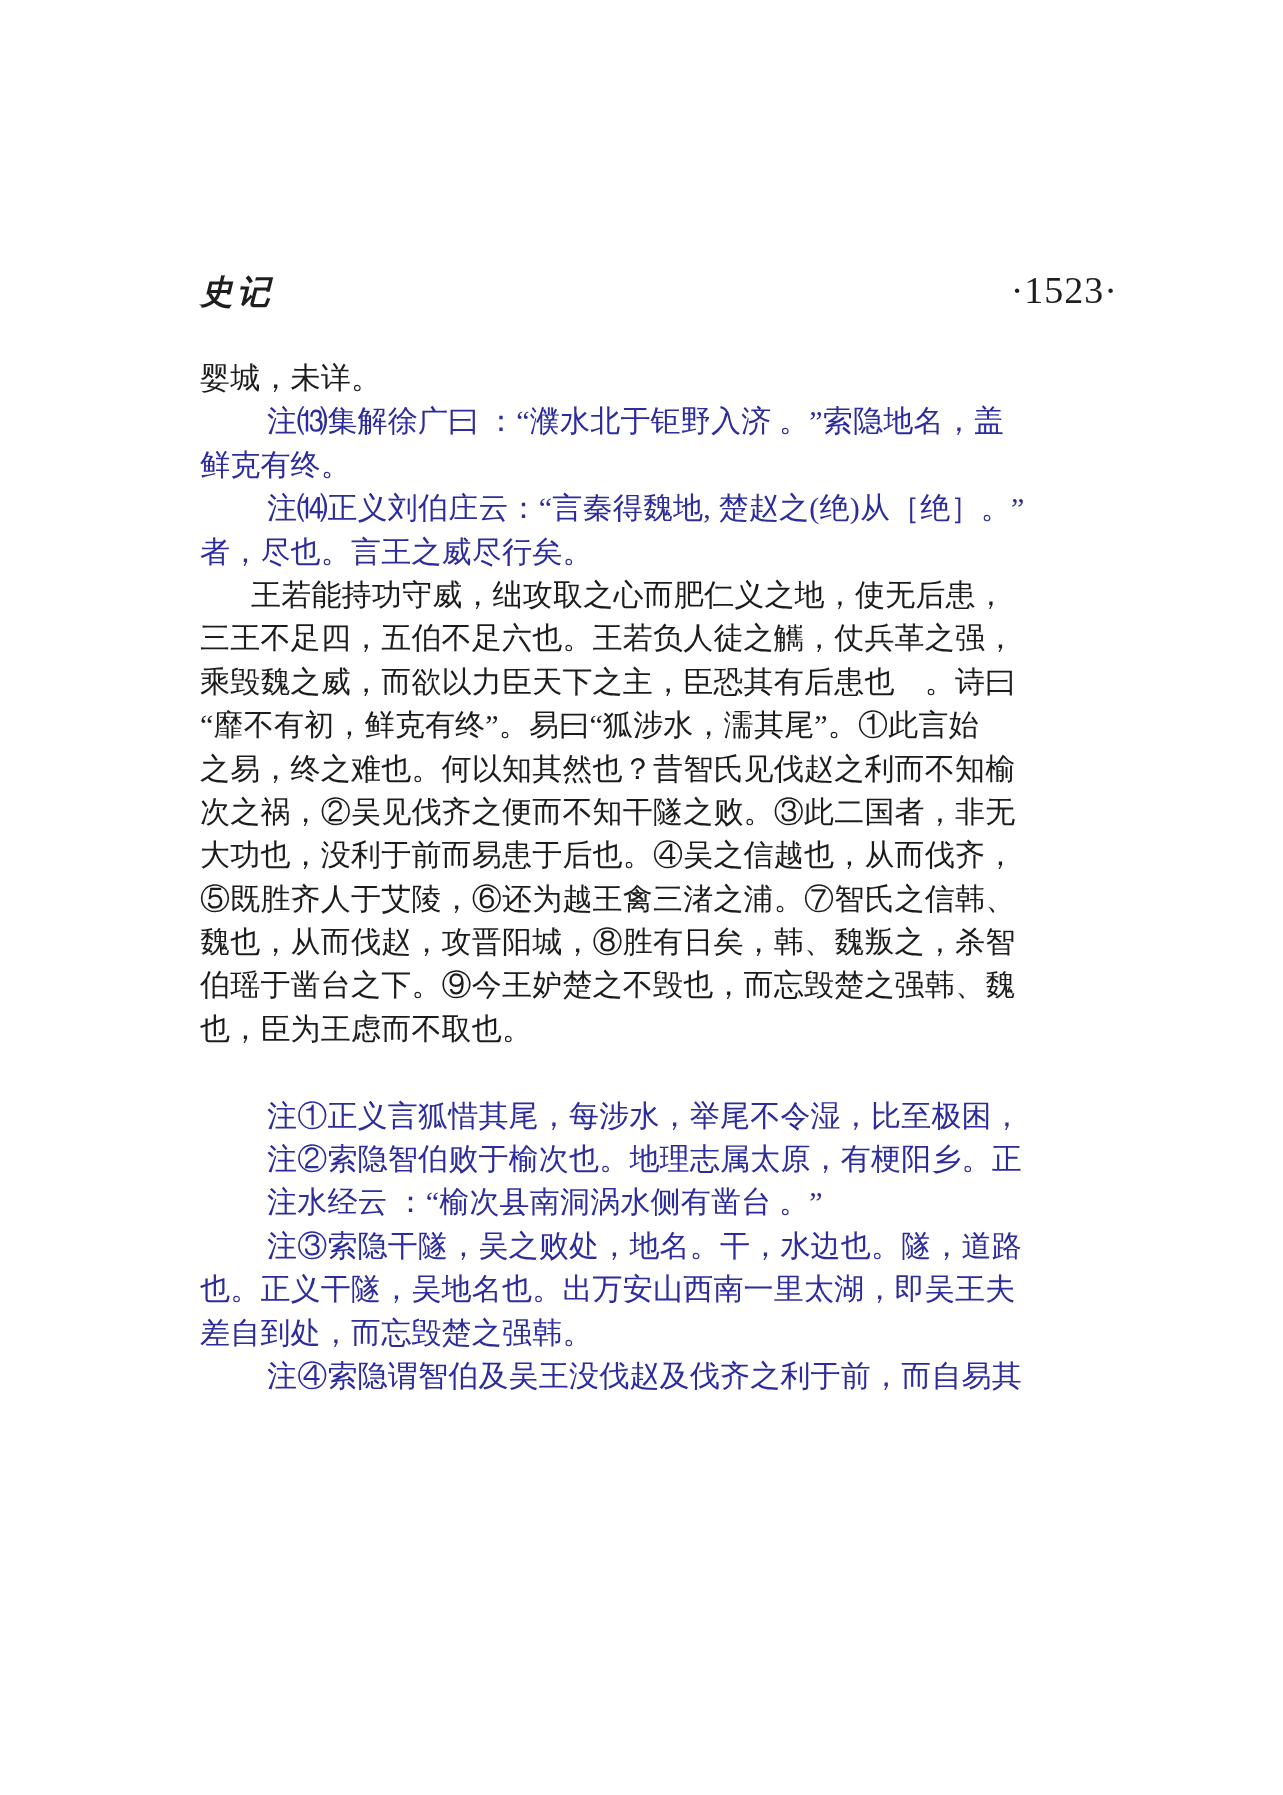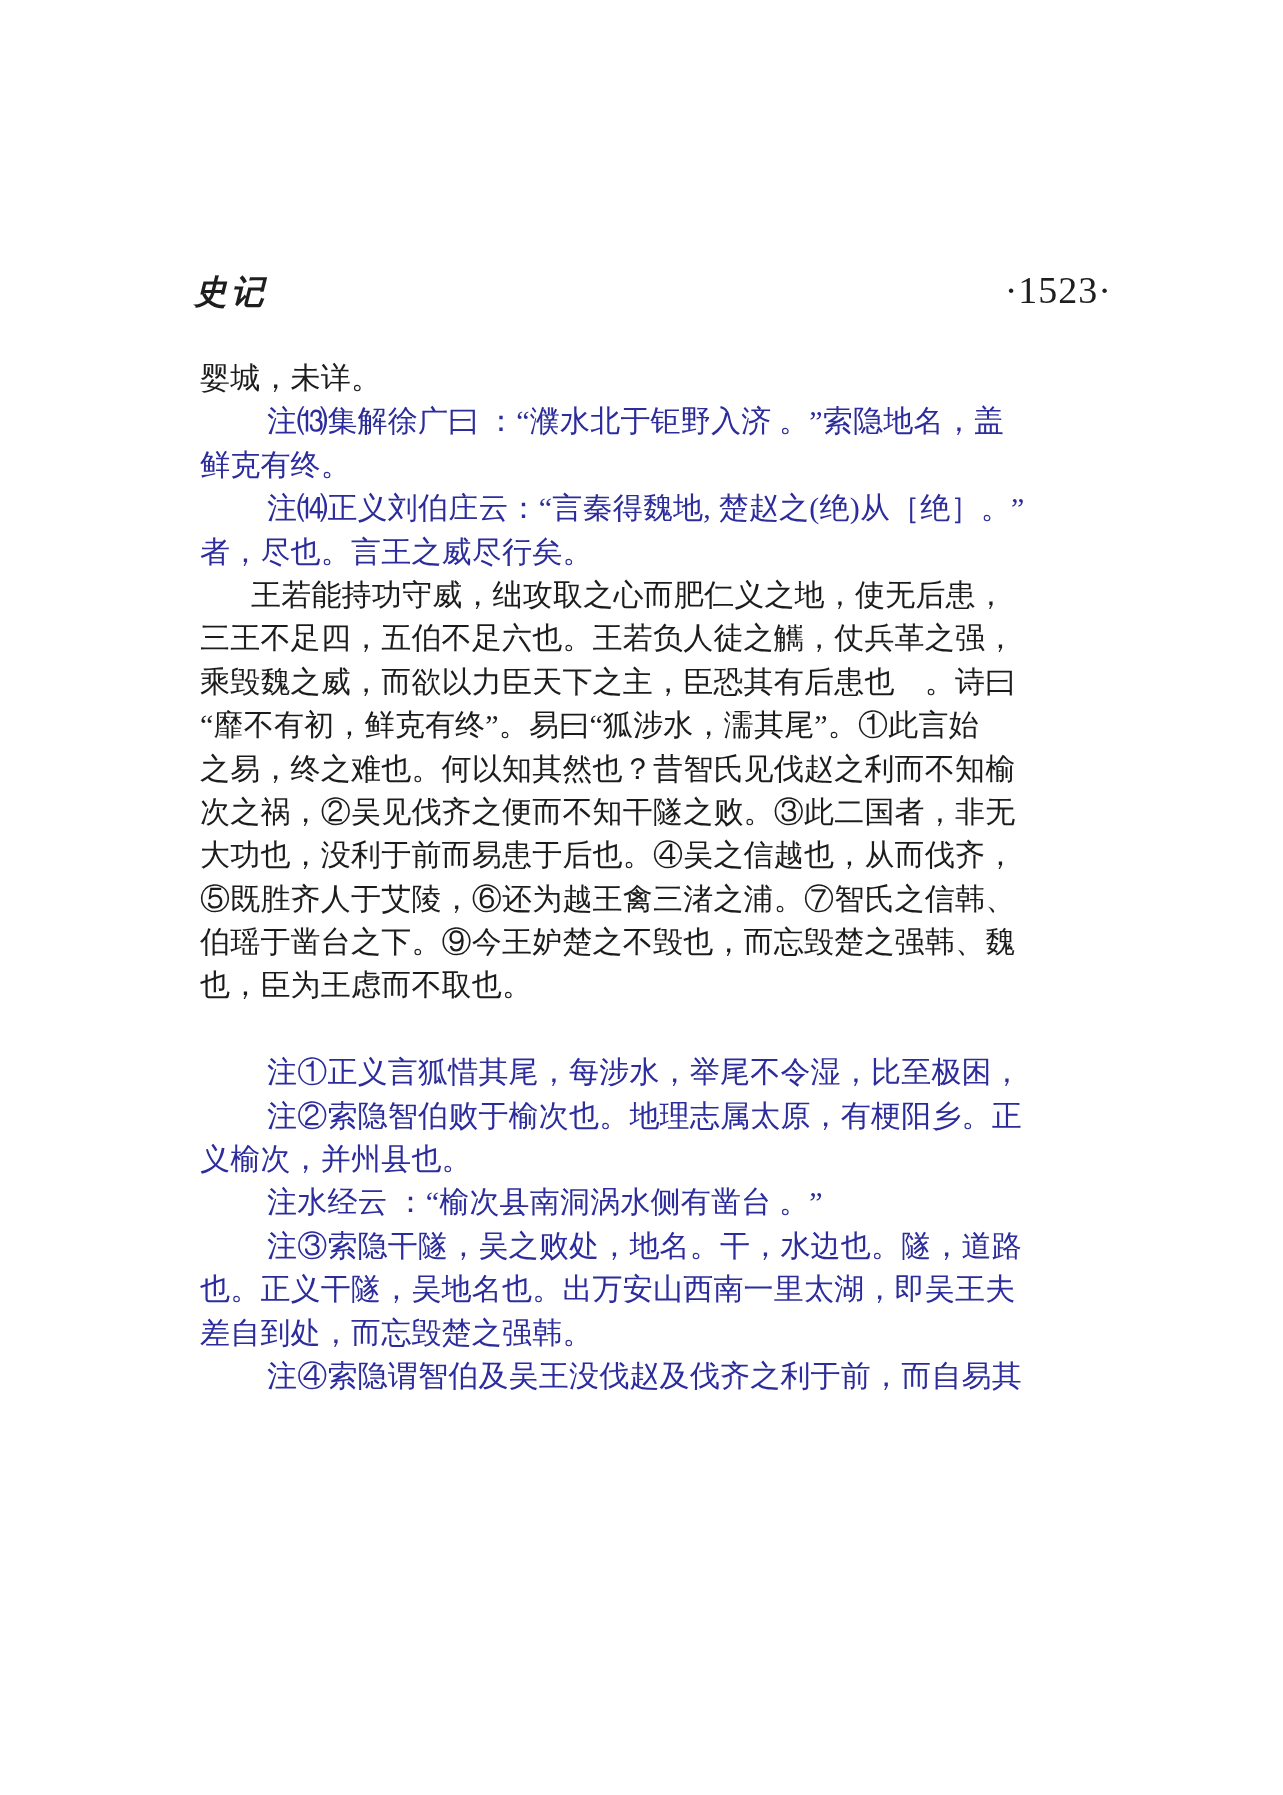--- a/index.html
+++ b/index.html
@@ -10,21 +10,21 @@
   .page {
     position: relative;
     width: 1283px;
     height: 1795px;
     background: #ffffff;
     overflow: hidden;
     font-family: "Liberation Serif", "DejaVu Serif", serif;
   }
   .header {
     position: absolute;
-    left: 194px;
+    left: 200px;
     top: 268px;
     width: 918px;
     display: flex;
     justify-content: space-between;
     align-items: baseline;
   }
   .book-title {
     font-size: 33px;
     font-style: italic;
     font-weight: bold;
@@ -72,26 +72,26 @@
       <div class="line blue indent2">注⒁正义刘伯庄云：“言秦得魏地, 楚赵之(绝)从［绝］。”</div>
       <div class="line blue">者，尽也。言王之威尽行矣。</div>
       <div class="line black indent1">王若能持功守威，绌攻取之心而肥仁义之地，使无后患，</div>
       <div class="line black">三王不足四，五伯不足六也。王若负人徒之觽，仗兵革之强，</div>
       <div class="line black">乘毁魏之威，而欲以力臣天下之主，臣恐其有后患也　。诗曰</div>
       <div class="line black">“靡不有初，鲜克有终”。易曰“狐涉水，濡其尾”。①此言始</div>
       <div class="line black">之易，终之难也。何以知其然也？昔智氏见伐赵之利而不知榆</div>
       <div class="line black">次之祸，②吴见伐齐之便而不知干隧之败。③此二国者，非无</div>
       <div class="line black">大功也，没利于前而易患于后也。④吴之信越也，从而伐齐，</div>
       <div class="line black">⑤既胜齐人于艾陵，⑥还为越王禽三渚之浦。⑦智氏之信韩、</div>
+      <div class="line black">魏也，从而伐赵，攻晋阳城，⑧胜有日矣，韩、魏叛之，杀智</div>
       <div class="line black">伯瑶于凿台之下。⑨今王妒楚之不毁也，而忘毁楚之强韩、魏</div>
       <div class="line black">也，臣为王虑而不取也。</div>
       <div class="line spacer"></div>
       <div class="line blue indent2">注①正义言狐惜其尾，每涉水，举尾不令湿，比至极困，</div>
       <div class="line blue indent2">注②索隐智伯败于榆次也。地理志属太原，有梗阳乡。正</div>
-      <div class="line blue">义榆次，并州县也。</div>
       <div class="line blue indent2">注水经云 ：“榆次县南洞涡水侧有凿台 。”</div>
       <div class="line blue indent2">注③索隐干隧，吴之败处，地名。干，水边也。隧，道路</div>
       <div class="line blue">也。正义干隧，吴地名也。出万安山西南一里太湖，即吴王夫</div>
       <div class="line blue">差自到处，而忘毁楚之强韩。</div>
       <div class="line blue indent2">注④索隐谓智伯及吴王没伐赵及伐齐之利于前，而自易其</div>
     </div>
 
 </div>
 
 </body></html>

